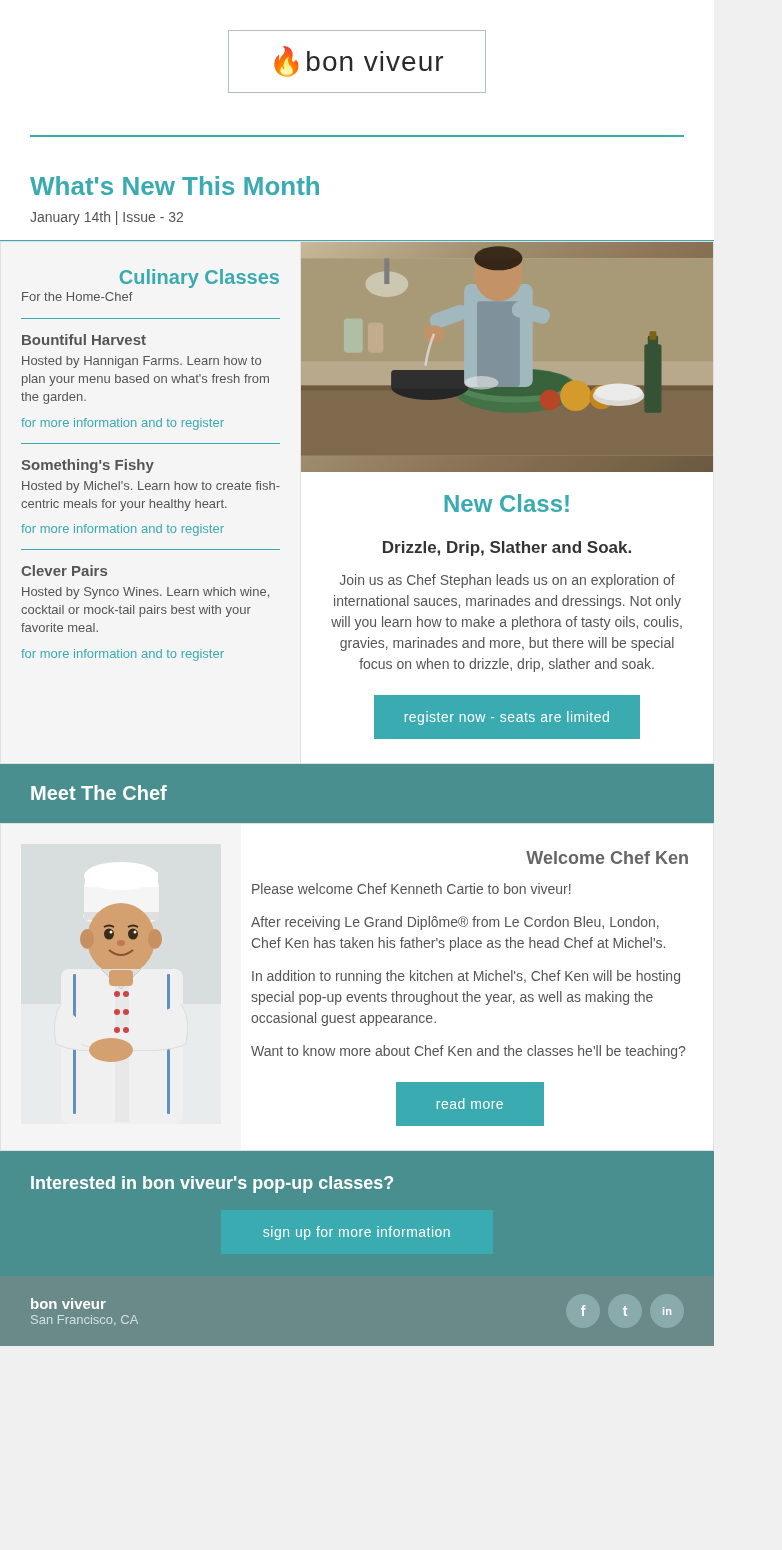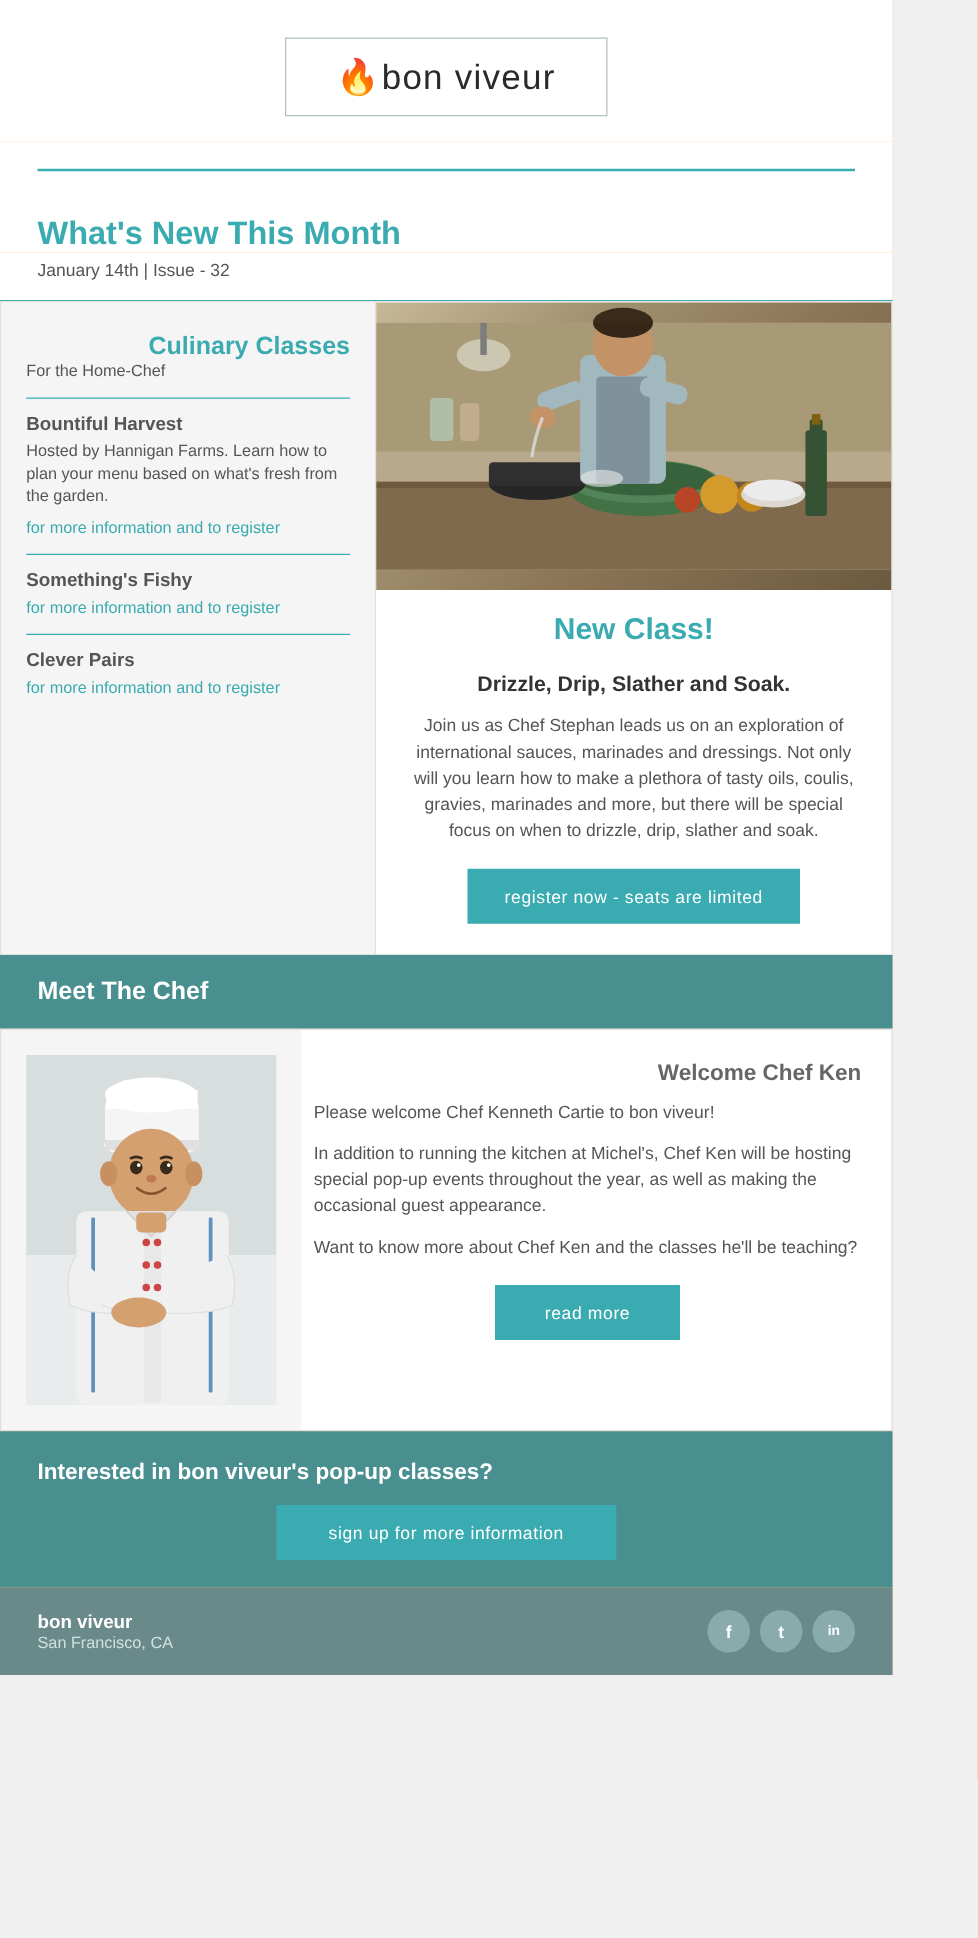--- a/index.html
+++ b/index.html
@@ -4,21 +4,21 @@
   <style>
     * { margin: 0; padding: 0; box-sizing: border-box; }
     body {
       font-family: Arial, sans-serif;
       background: #f0f0f0;
       width: 782px;
       min-height: 1550px;
     }
     .email-wrapper {
       width: 714px;
-      background: #fdba74;
+      background: #3b82f6;
     }
     
     .header {
       background: #ffffff;
       text-align: center;
       padding: 30px 20px 20px;
     }
     .logo-box {
       display: inline-block;
       border: 1.5px solid #b0c0c0;
@@ -267,26 +267,28 @@
 
       <div class="class-item">
         <h3>Bountiful Harvest</h3>
         <p>Hosted by Hannigan Farms. Learn how to plan your menu based on what's fresh from the garden.</p>
         <a href="#">for more information and to register</a>
       </div>
       <hr class="class-divider">
 
       <div class="class-item">
         <h3>Something's Fishy</h3>
+        <p>Hosted by Michel's. Learn how to create fish-centric meals for your healthy heart.</p>
         <a href="#">for more information and to register</a>
       </div>
       <hr class="class-divider">
 
       <div class="class-item">
         <h3>Clever Pairs</h3>
+        <p>Hosted by Synco Wines. Learn which wine, cocktail or mock-tail pairs best with your favorite meal.</p>
         <a href="#">for more information and to register</a>
       </div>
     </div>
 
     <div class="right-col">
 
       <div class="cooking-image">
         <svg class="cooking-scene" viewBox="0 0 480 230" xmlns="http://www.w3.org/2000/svg">
 
           <rect width="480" height="230" fill="#c8b89a"></rect>
@@ -414,20 +416,21 @@
           <circle cx="105" cy="186" r="3" fill="#cc4444"></circle>
 
           <rect x="88" y="126" width="24" height="16" rx="4" fill="#d4a070"></rect>
         </svg>
       </div>
     </div>
 
     <div class="chef-info-col">
       <div class="chef-welcome-title">Welcome Chef Ken</div>
       <p>Please welcome Chef Kenneth Cartie to bon viveur!</p>
+      <p>After receiving Le Grand Diplôme® from Le Cordon Bleu, London, Chef Ken has taken his father's place as the head Chef at Michel's.</p>
       <p>In addition to running the kitchen at Michel's, Chef Ken will be hosting special pop-up events throughout the year, as well as making the occasional guest appearance.</p>
       <p>Want to know more about Chef Ken and the classes he'll be teaching?</p>
       <div style="text-align:center; margin-top: 12px;">
         <button class="read-more-btn">read more</button>
       </div>
     </div>
   </div>
 
   <div class="popup-banner">
     <h3>Interested in bon viveur's pop-up classes?</h3>

